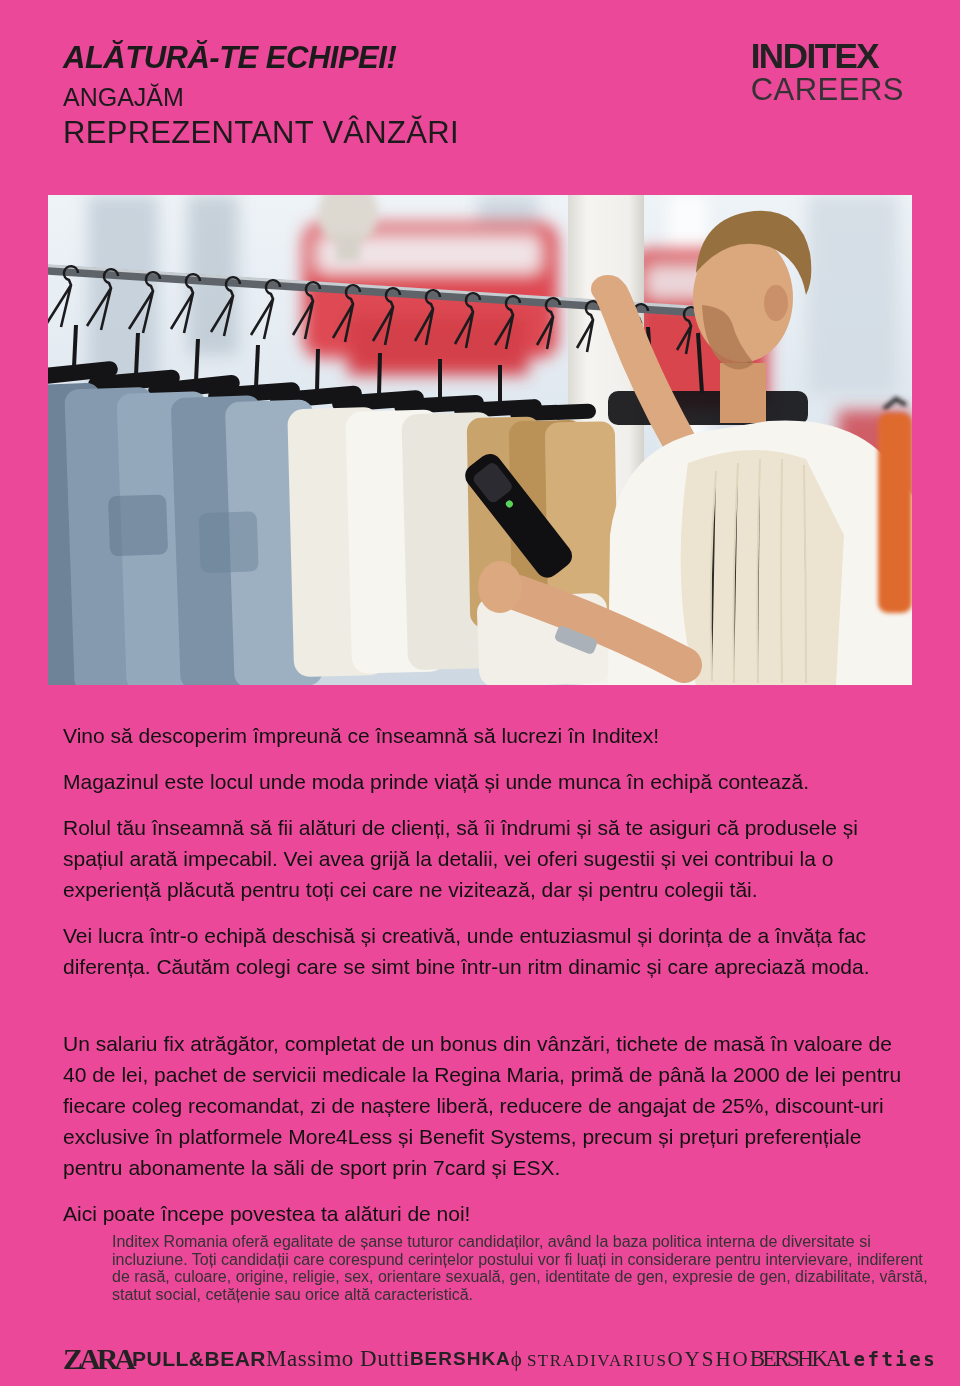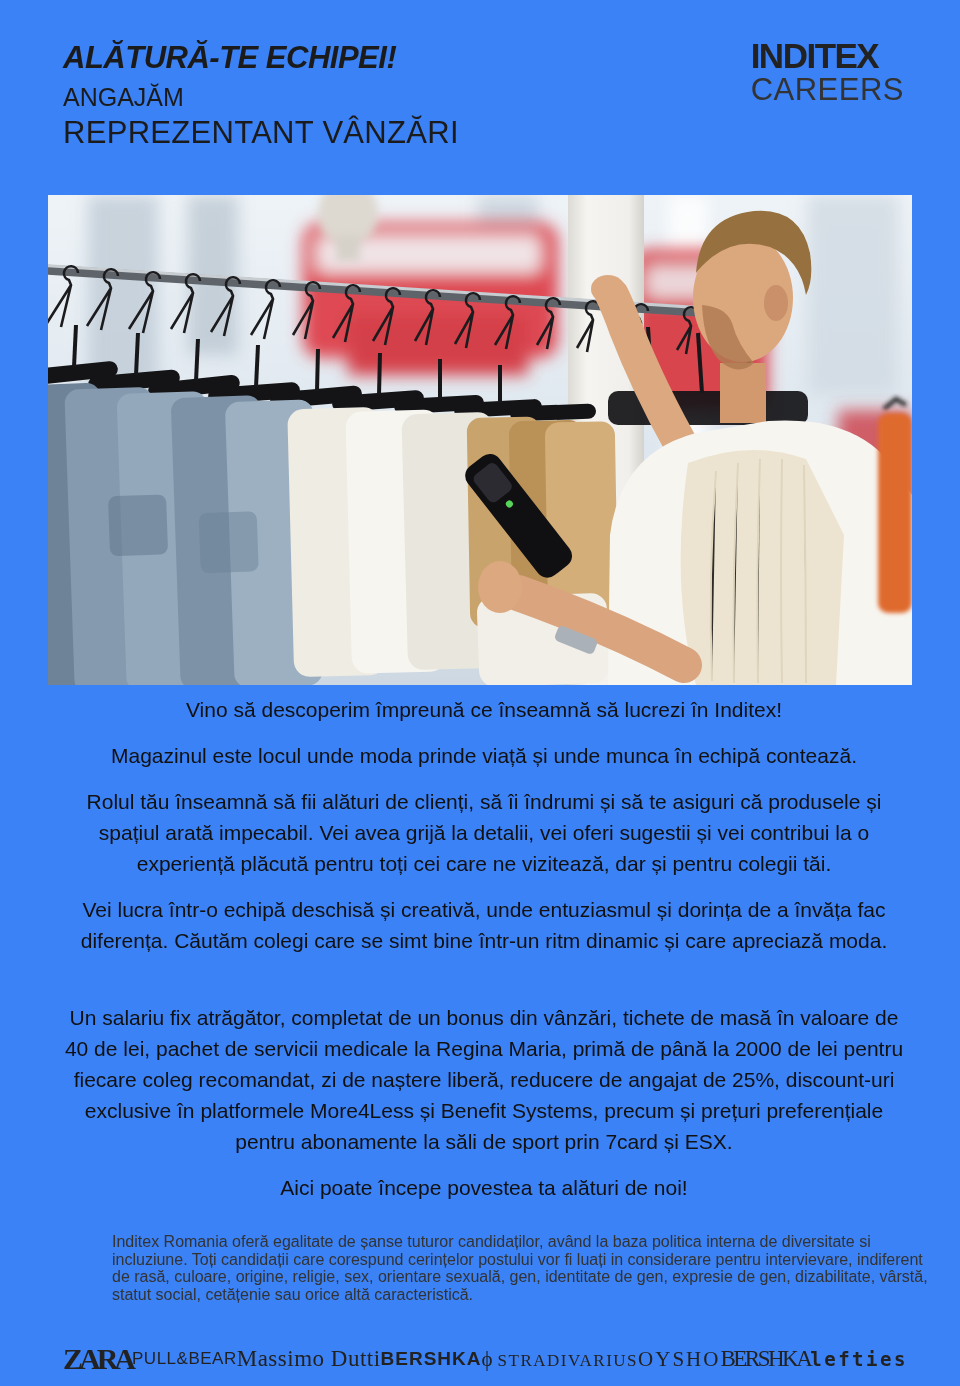--- a/index.html
+++ b/index.html
@@ -1,21 +1,21 @@
 <!DOCTYPE html>
 <html lang="ro"><head>
 <meta charset="utf-8">
 <style>
   * { margin:0; padding:0; box-sizing:border-box; }
   html,body { background:#d0d0ce; }
   .page {
     position:relative;
     width:960px; height:1386px;
     margin:0 auto;
-    background:#3b82f6;
+    background:#ec4899;
     color:#141414;
     font-family:"Liberation Sans", sans-serif;
     overflow:hidden;
   }
 
   
   .header { position:absolute; left:63px; top:40px; }
   .h1 { font-size:31px; font-weight:800; font-style:italic; letter-spacing:-.5px; color:#1b1b1b; }
   .h2 { font-size:25px; font-weight:400; margin-top:7px; color:#1b1b1b; }
   .h3 { font-size:31px; font-weight:400; margin-top:3px; letter-spacing:.3px; color:#1b1b1b; }
@@ -26,39 +26,39 @@
 
   
   .photo {
     position:absolute; left:48px; top:195px;
     width:864px; height:490px; overflow:hidden;
     background:#dfe7ee;
   }
   .photo svg { display:block; }
 
   
-  .main { position:absolute; left:63px; top:694px; width:842px;text-align:center; }
+  .main { position:absolute; left:63px; top:720px; width:842px; }
   .main p { font-size:21px; line-height:31px; margin-bottom:15px; color:#111; }
   .benefits-heading { font-size:21px; line-height:31px; font-weight:700; font-style:italic; color:#111; }
 
   
   .disclaimer {
     position:absolute; left:68px; top:1233px; width:830px;
     font-size:16px; line-height:17.5px; color:#333;margin-left:44px;
   }
 
   
   .footer {
     position:absolute; left:63px; right:62px; top:1336px; height:46px;
     display:flex; justify-content:space-between; align-items:center;
     color:#222; white-space:nowrap;
   }
   .brand { display:inline-flex; align-items:baseline; color:#222; }
   .b-zara     { font-family:"Liberation Serif",serif; font-size:30px; font-weight:700; letter-spacing:-4px; }
-  .b-pb       { font-size:17px; font-weight:400; letter-spacing:.5px; }
+  .b-pb       { font-size:21px; font-weight:700; letter-spacing:.5px; }
   .b-md       { font-family:"Liberation Serif",serif; font-size:23px; font-weight:400; letter-spacing:.5px; }
   .b-bershka  { font-size:19px; font-weight:800; letter-spacing:1px; }
   .b-strad    { font-family:"Liberation Serif",serif; font-size:17px; font-weight:400; letter-spacing:1.5px; }
   .b-strad .sym { font-size:21px; margin-right:5px; letter-spacing:0; }
   .b-oysho    { font-family:"Liberation Serif",serif; font-size:21px; font-weight:400; letter-spacing:2px; }
   .b-zh       { font-family:"Liberation Serif",serif; font-size:23px; font-weight:400; letter-spacing:-2.5px; }
   .b-lefties  { font-family:"DejaVu Sans Mono",monospace; font-size:19px; font-weight:700; letter-spacing:2.5px; }
 </style>
 </head>
 <body>

